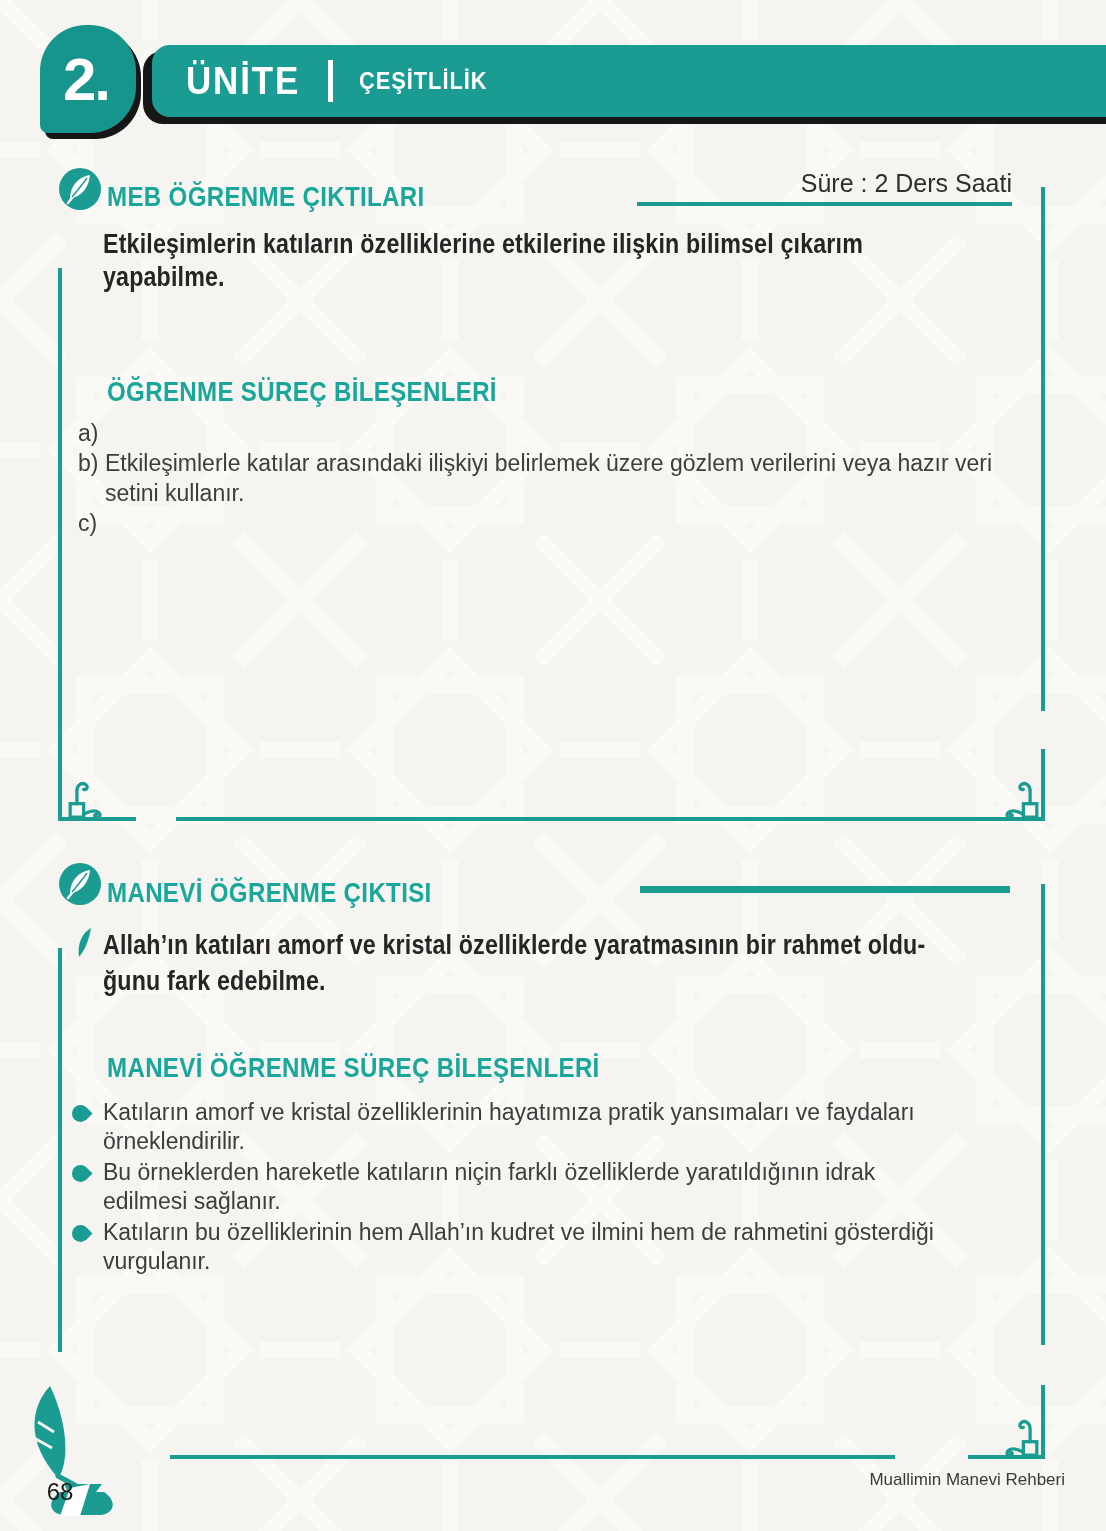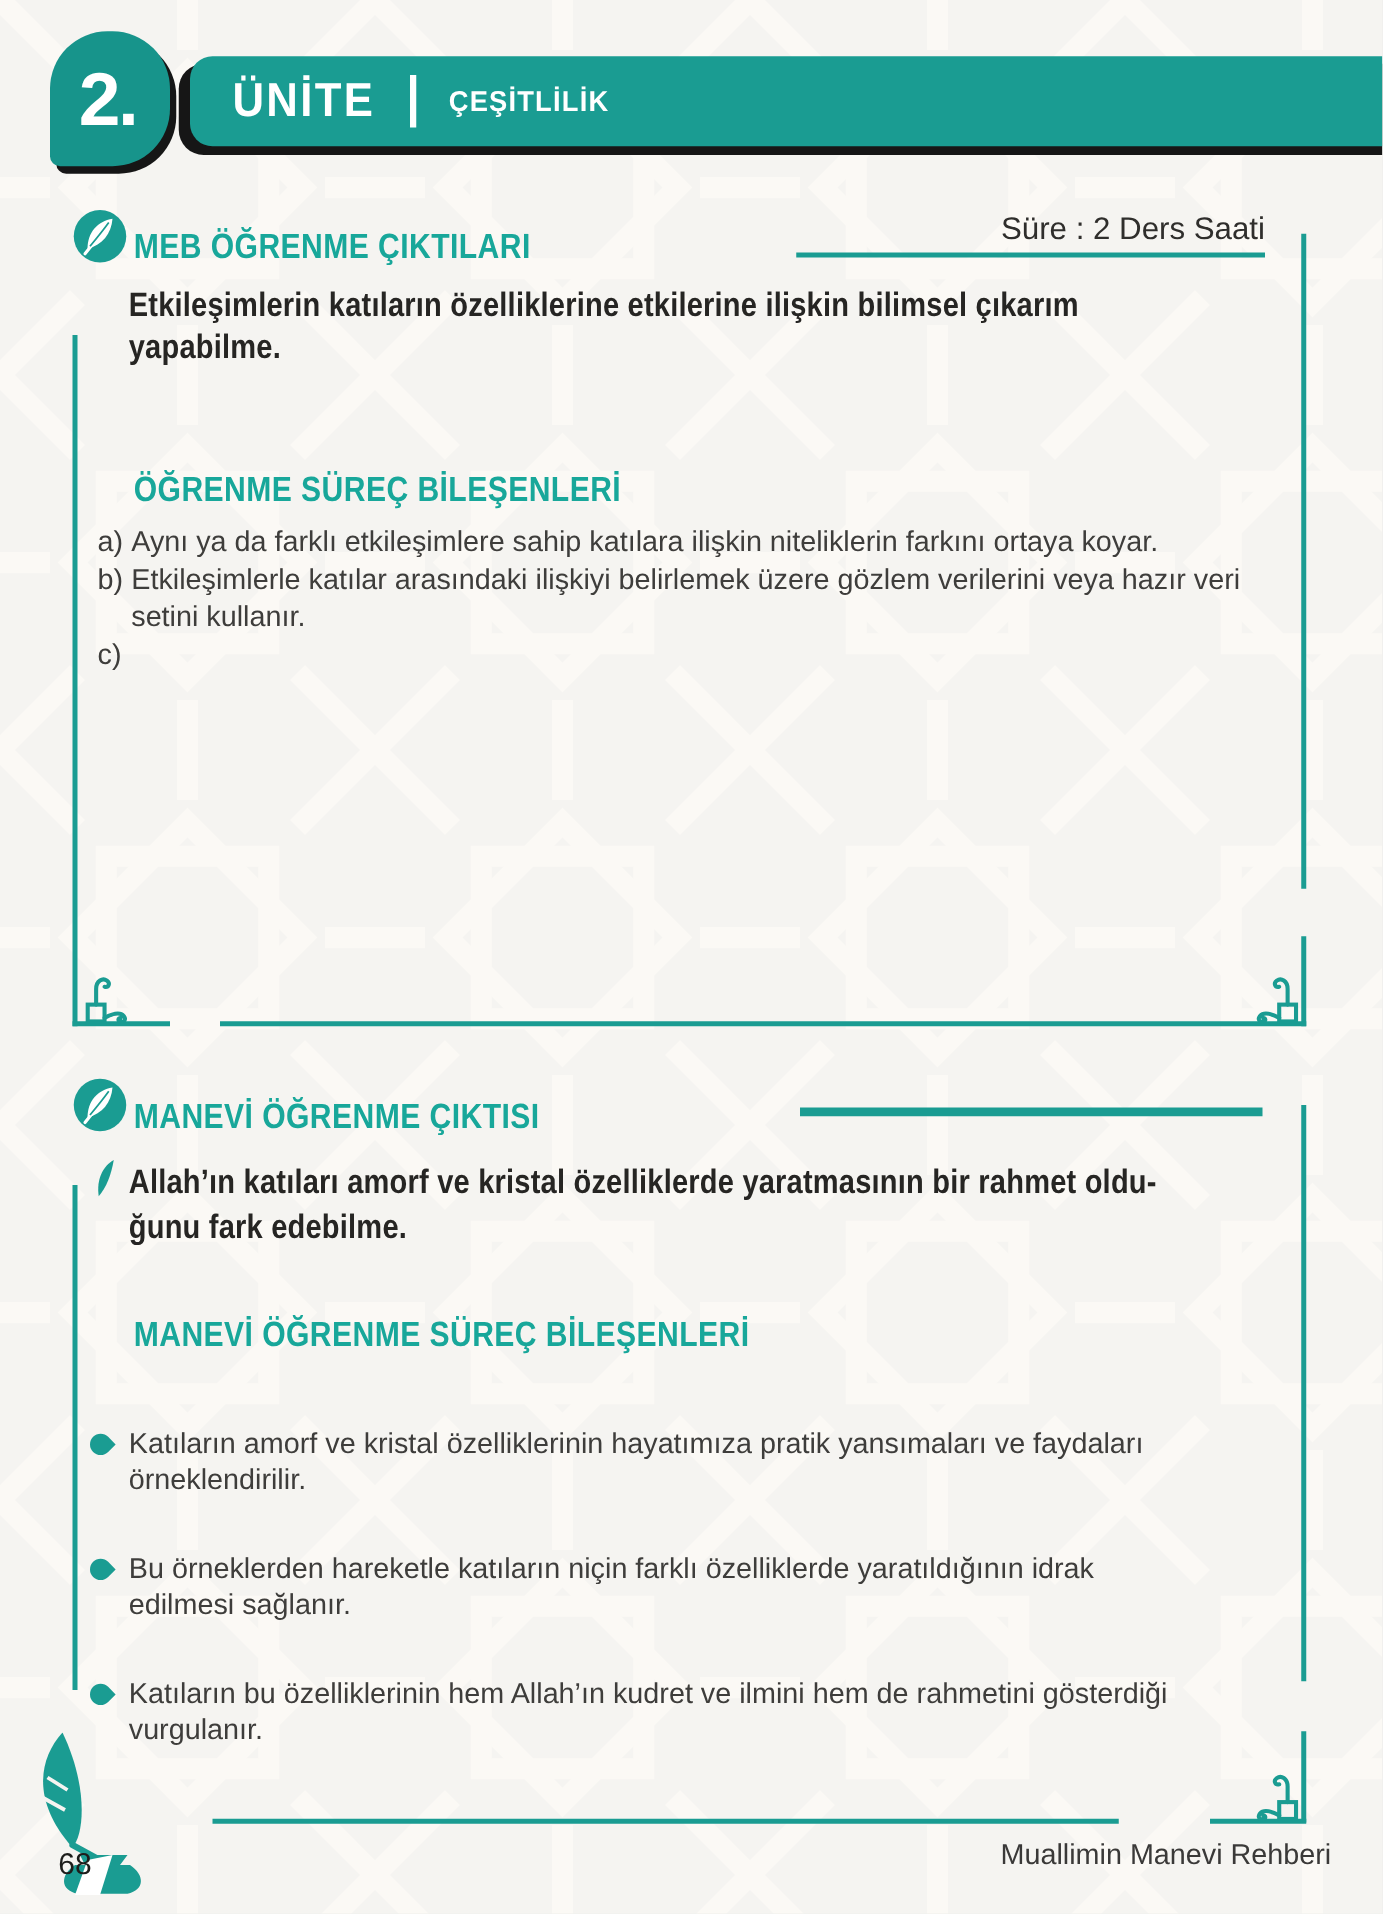--- a/index.html
+++ b/index.html
@@ -27,24 +27,24 @@
   .badge span{color:#fff;font-weight:bold;font-size:60px;letter-spacing:-2px;padding-right:4px;}
   
   .teal-h{position:absolute;color:var(--heading);font-weight:bold;font-size:28px;transform:scaleX(.86);transform-origin:0 50%;white-space:nowrap;z-index:2;letter-spacing:.4px;}
   .bold-line{position:absolute;color:var(--ink);font-weight:bold;font-size:27px;transform:scaleX(.86);transform-origin:0 50%;white-space:nowrap;z-index:2;letter-spacing:.2px;}
   .duration{position:absolute;left:637px;top:169px;width:375px;text-align:right;font-size:25px;color:#2f2e2c;z-index:2;}
   
   .abc-list{position:absolute;left:78px;top:418px;width:968px;z-index:2;}
   .abc-row{display:flex;font-size:23px;line-height:30px;color:var(--body);}
   .abc-row .lbl{width:27px;flex:none;}
   .bullet-list{position:absolute;left:72px;top:1098px;width:890px;z-index:2;}
-  .bullet-row{display:flex;font-size:23px;line-height:29px;color:var(--body);margin-bottom:2px;margin-top:42px;}
+  .bullet-row{display:flex;font-size:23px;line-height:29px;color:var(--body);margin-bottom:2px;}
   .drop{flex:none;width:17px;height:17px;background:var(--accent);border-radius:50% 0 50% 50%;transform:rotate(45deg);margin:7px 14px 0 0;}
   .icon{position:absolute;z-index:2;color:var(--accent);}
-  .footer-title{position:absolute;left:640px;top:1470px;width:425px;text-align:right;font-size:23px;color:#3a3938;z-index:2;}
+  .footer-title{position:absolute;left:640px;top:1470px;width:425px;text-align:right;font-size:17px;color:#3a3938;z-index:2;}
   .page-num{position:absolute;left:39px;top:1478px;width:42px;text-align:center;font-size:24px;color:#1d1d1b;z-index:3;}
 </style>
 </head>
 <body>
 
 <svg width="0" height="0" style="position:absolute">
   <defs>
     <symbol id="sym-orn" viewBox="0 0 52 52">
       <g fill="none" stroke="currentColor" stroke-width="3.4" stroke-linecap="round">
         <rect x="29.5" y="34" width="14" height="14"></rect>
@@ -108,21 +108,20 @@
   <div class="tline" style="left:637px;top:202px;width:375px;height:4px"></div>
 
   <div class="bold-line" style="left:103px;top:229px">Etkileşimlerin katıların özelliklerine etkilerine ilişkin bilimsel çıkarım</div>
   <div class="bold-line" style="left:103px;top:262px">yapabilme.</div>
 
   <div class="teal-h" style="left:107px;top:376px">ÖĞRENME SÜREÇ BİLEŞENLERİ</div>
 
   <div class="abc-list">
     <div class="abc-row">
       <span class="lbl">a)</span>
-      <span>Aynı ya da farklı etkileşimlere sahip katılara ilişkin niteliklerin farkını ortaya koyar.</span>
     </div>
     <div class="abc-row">
       <span class="lbl">b)</span>
       <span>Etkileşimlerle katılar arasındaki ilişkiyi belirlemek üzere gözlem verilerini veya hazır veri setini kullanır.</span>
     </div>
     <div class="abc-row">
       <span class="lbl">c)</span>
     </div>
   </div>
 

